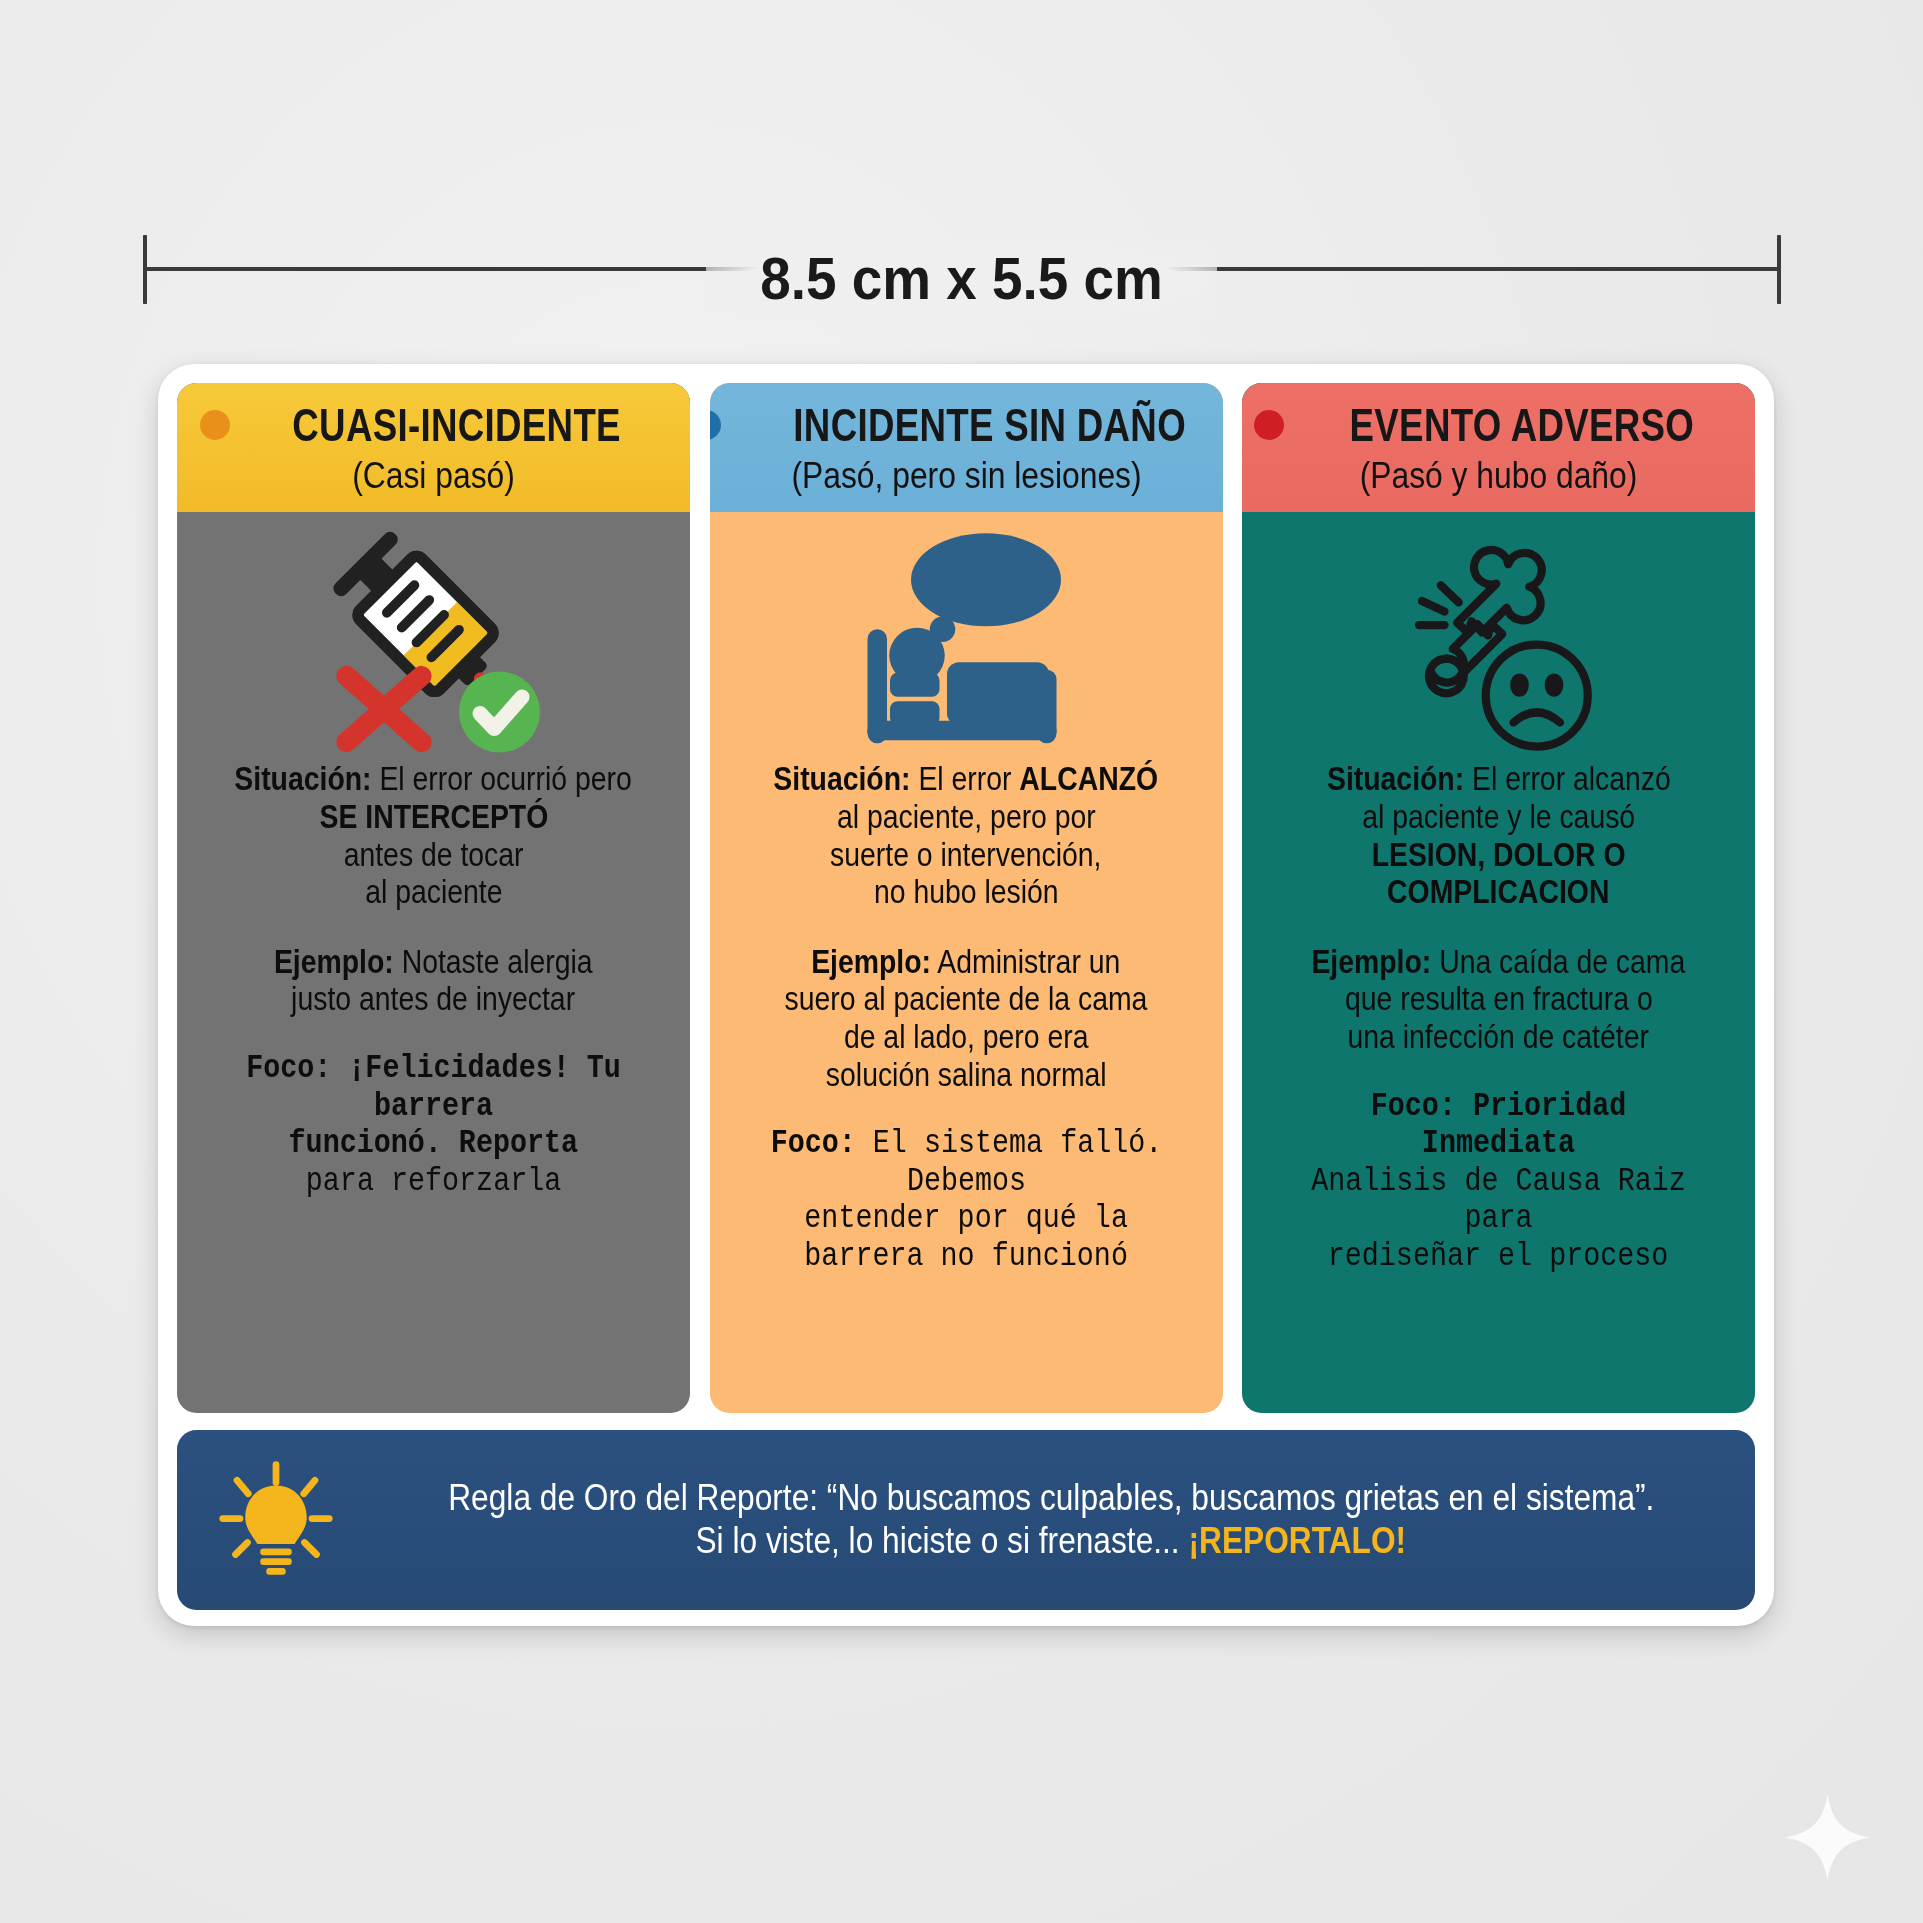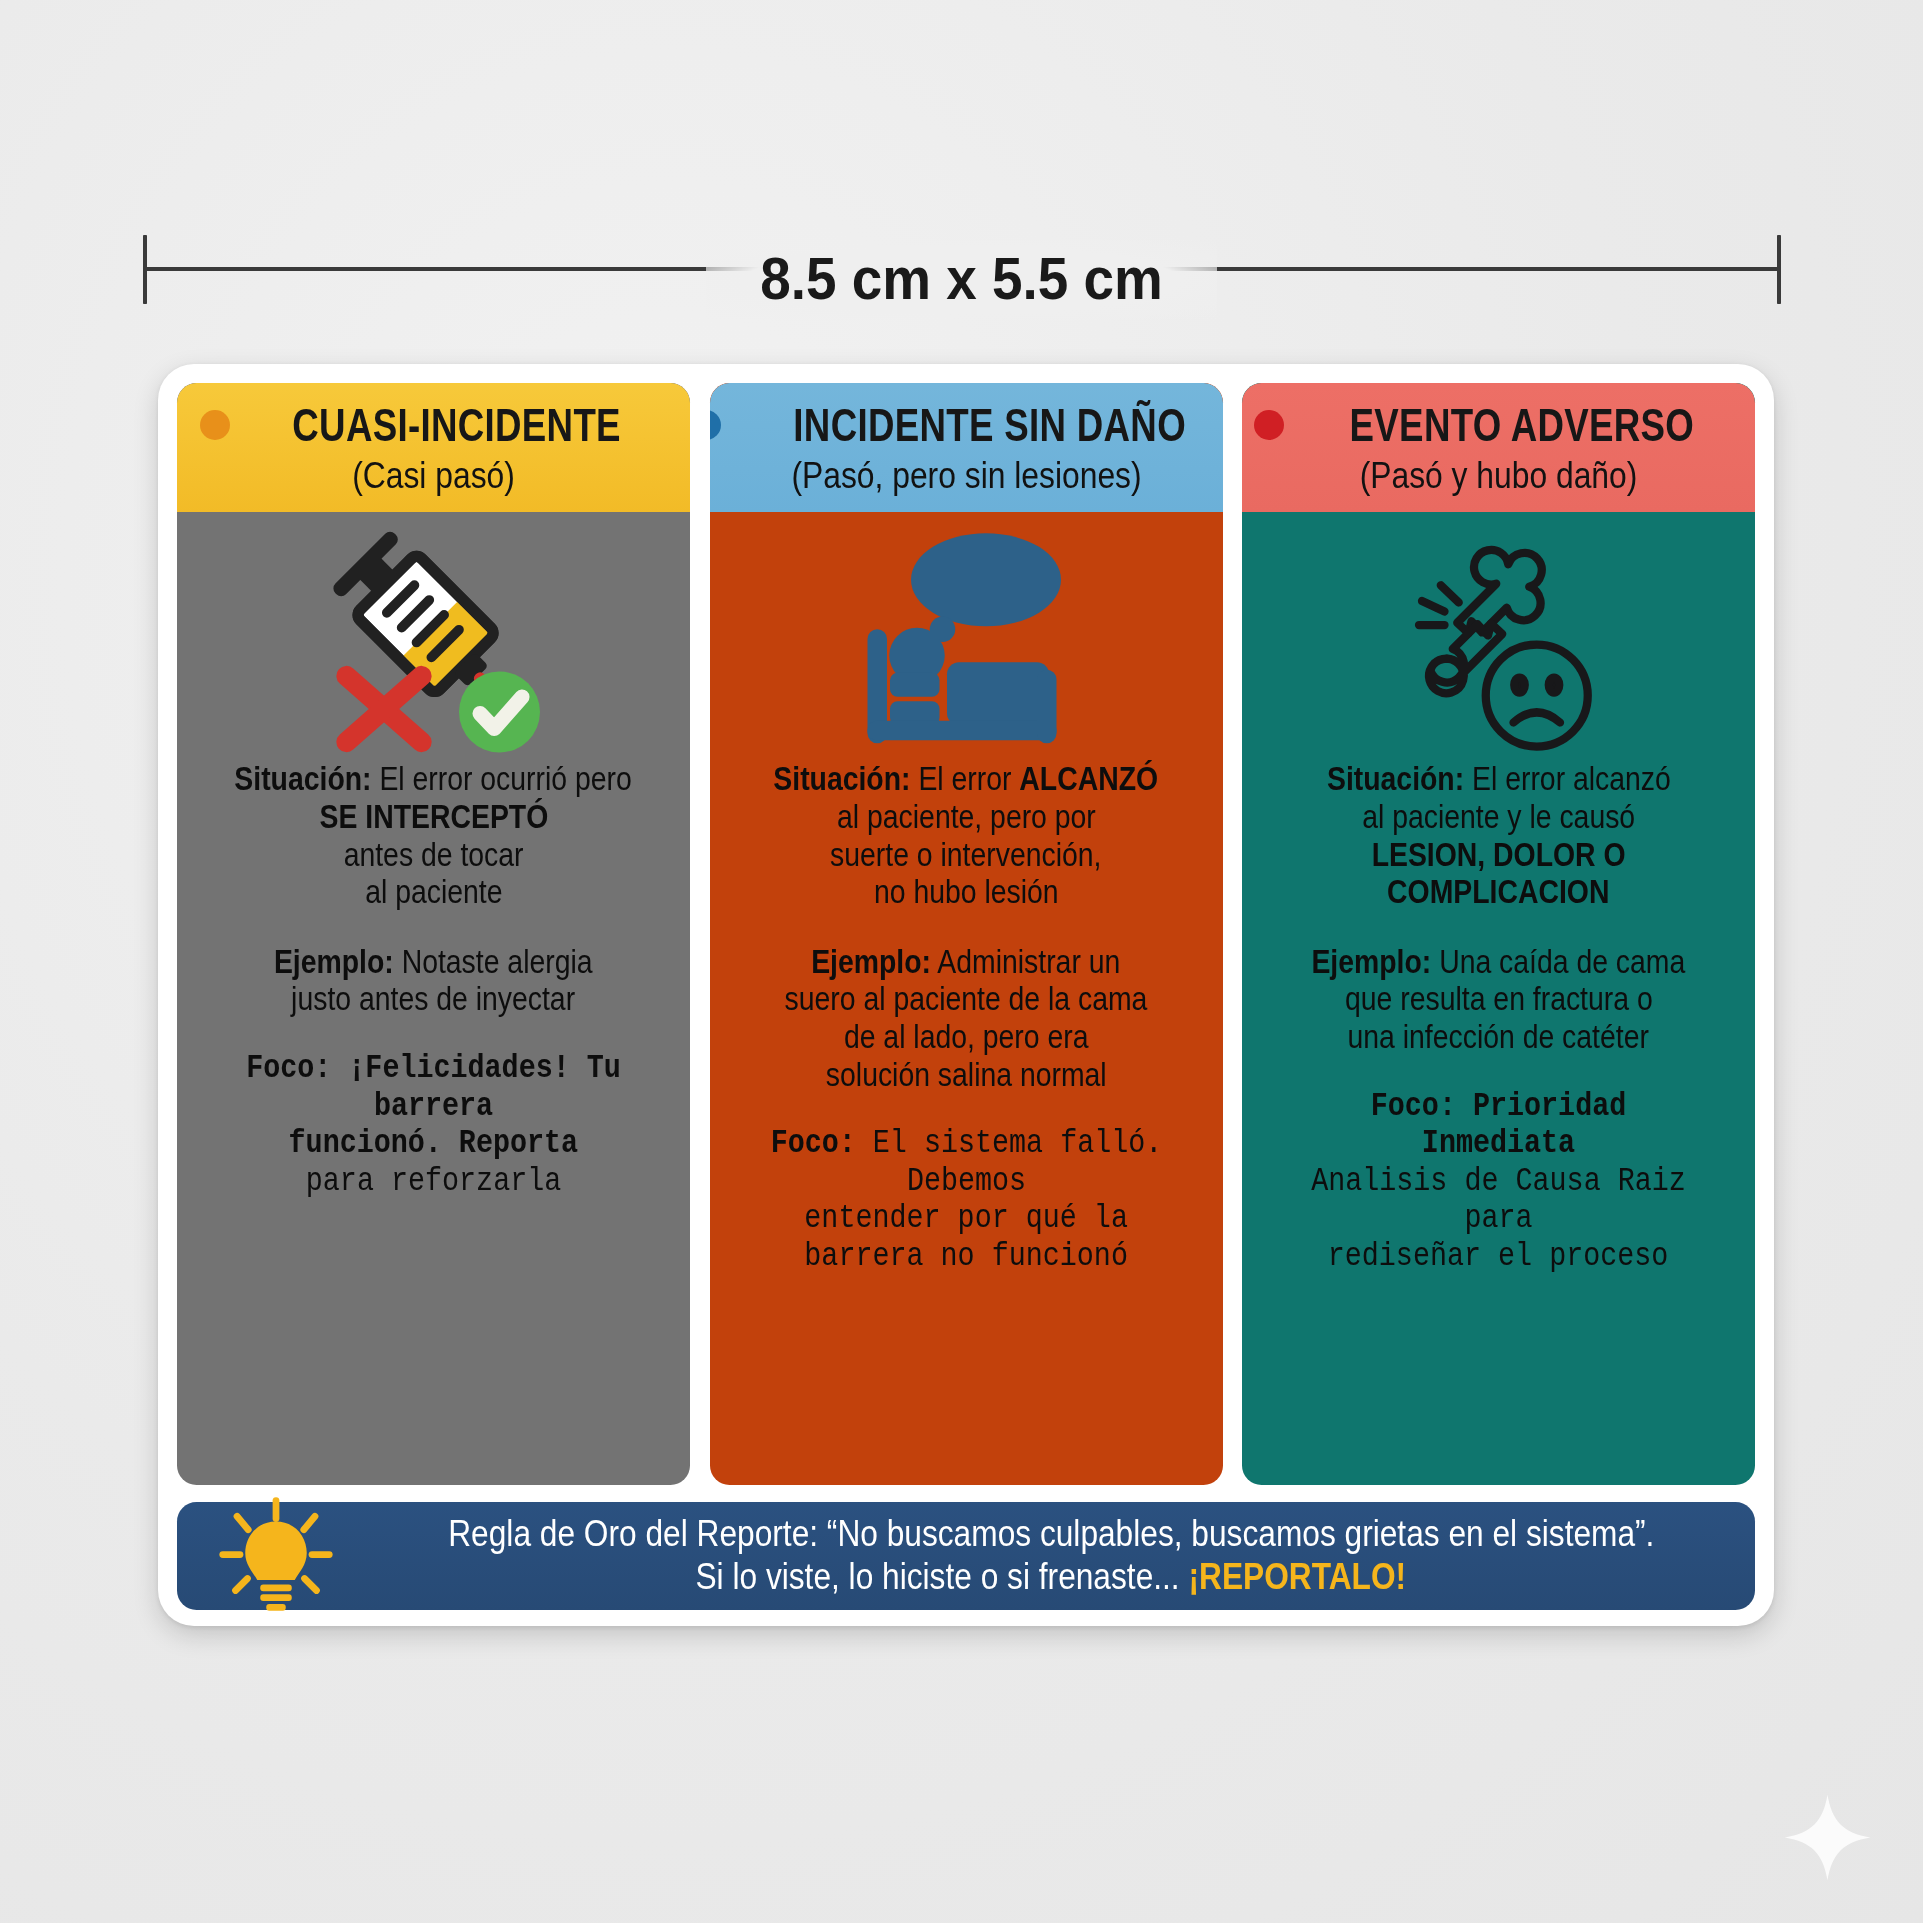--- a/index.html
+++ b/index.html
@@ -71,21 +71,21 @@
     border-radius: 19.5px;
     display: flex;
     flex-direction: column;
     overflow: hidden;
     position: relative;
   }
   .col-body { flex: 1 1 auto; display: flex; flex-direction: column; }
 
   
   .col.yellow { background: #737373; }
-  .col.blue   { background: #c2410c; }
+  .col.blue   { background: #fdba74; }
   .col.red    { background: #0f766e; }
 
   .col-head {
     border-radius: 19.5px 19.5px 0 0;
     padding: 18px 9px 16.5px;
     text-align: center;
   }
   .col.yellow .col-head { background: linear-gradient(180deg,#f7c93a 0%, #f2bb27 100%); }
   .col.blue   .col-head { background: linear-gradient(180deg,#74b6db 0%, #6bb0d8 100%); }
   .col.red    .col-head { background: linear-gradient(180deg,#ed6f66 0%, #e96a61 100%); }
@@ -133,21 +133,21 @@
     font-size: 33px;
     transform: scaleX(0.86);
     display: inline-block;
     transform-origin: center;
   }
   .t b { font-weight: bold; }
 
   
   #banner {
     flex: 0 0 auto;
-    height: 108px;
+    height: 180px;
     background: linear-gradient(180deg,#2b5180 0%, #274a75 100%);
     border-radius: 19.5px;
     display: flex;
     align-items: center;
     padding: 0 35px;
     gap: 25.6px;
   }
   #bulb { flex: 0 0 auto; width: 128px; height: 120px; }
   #banner-text { flex: 1 1 auto; text-align: center; color: #ffffff; }
   .b-line { display: block; line-height: 1.18; }

